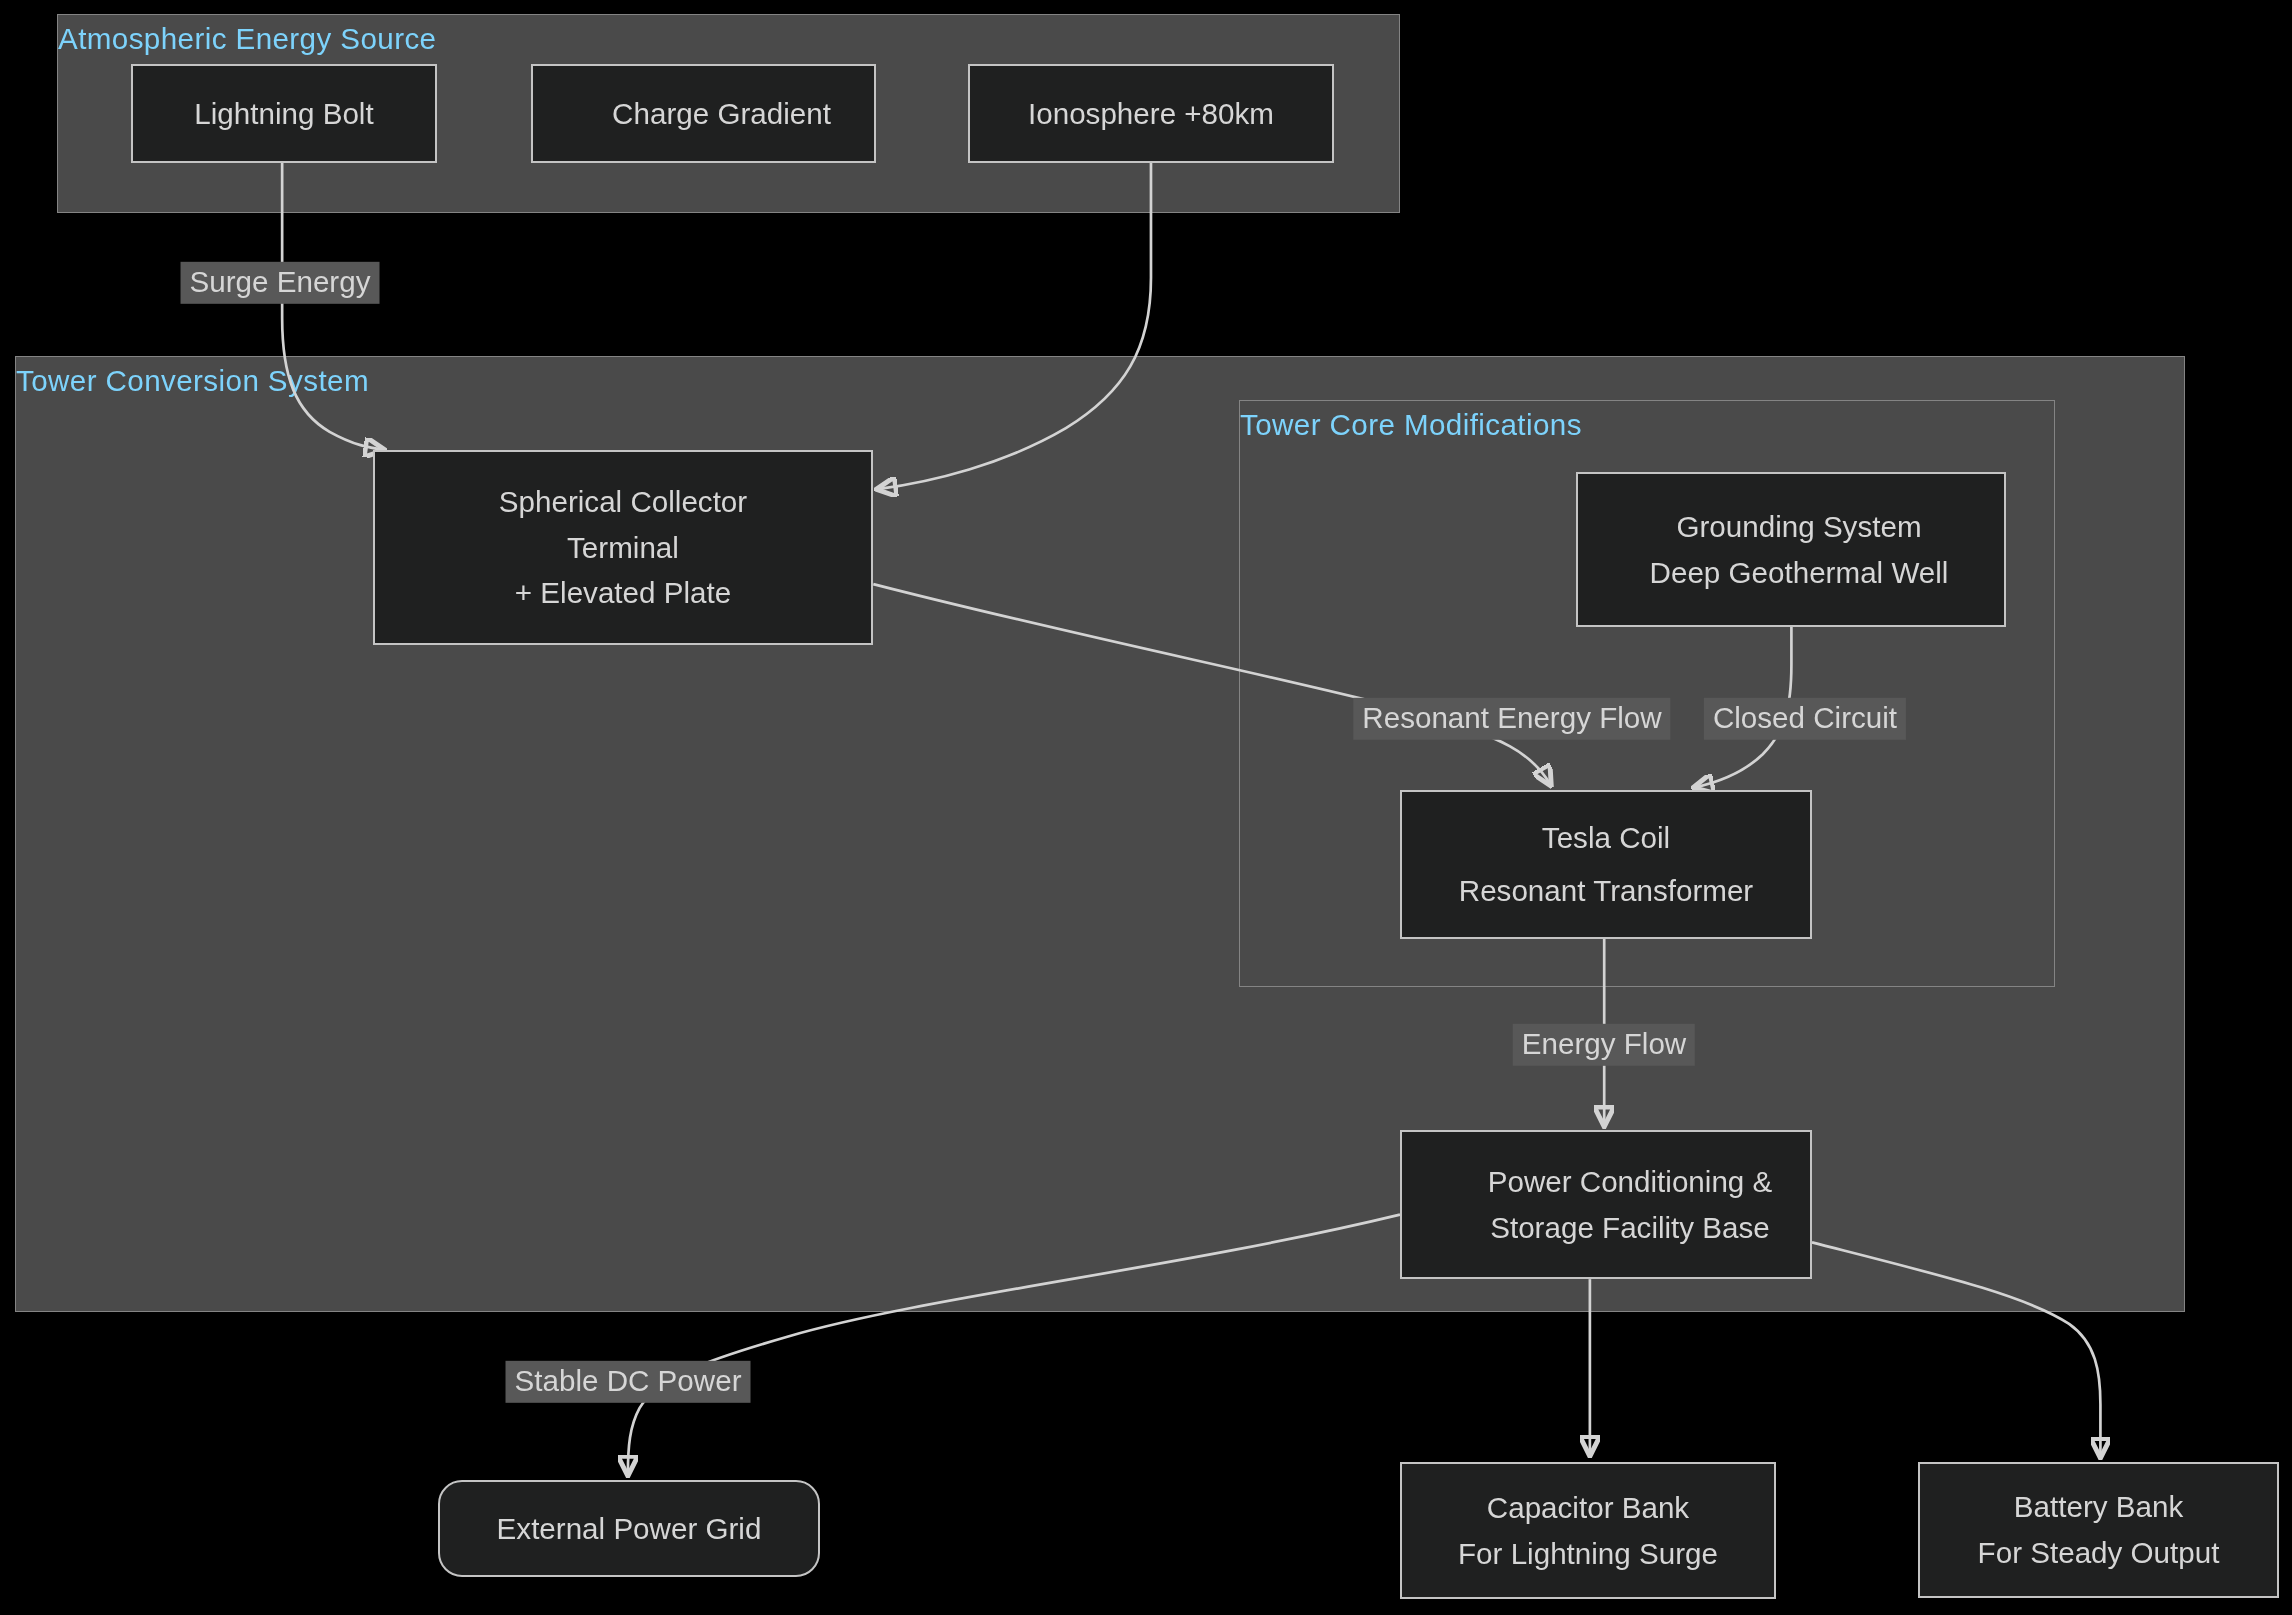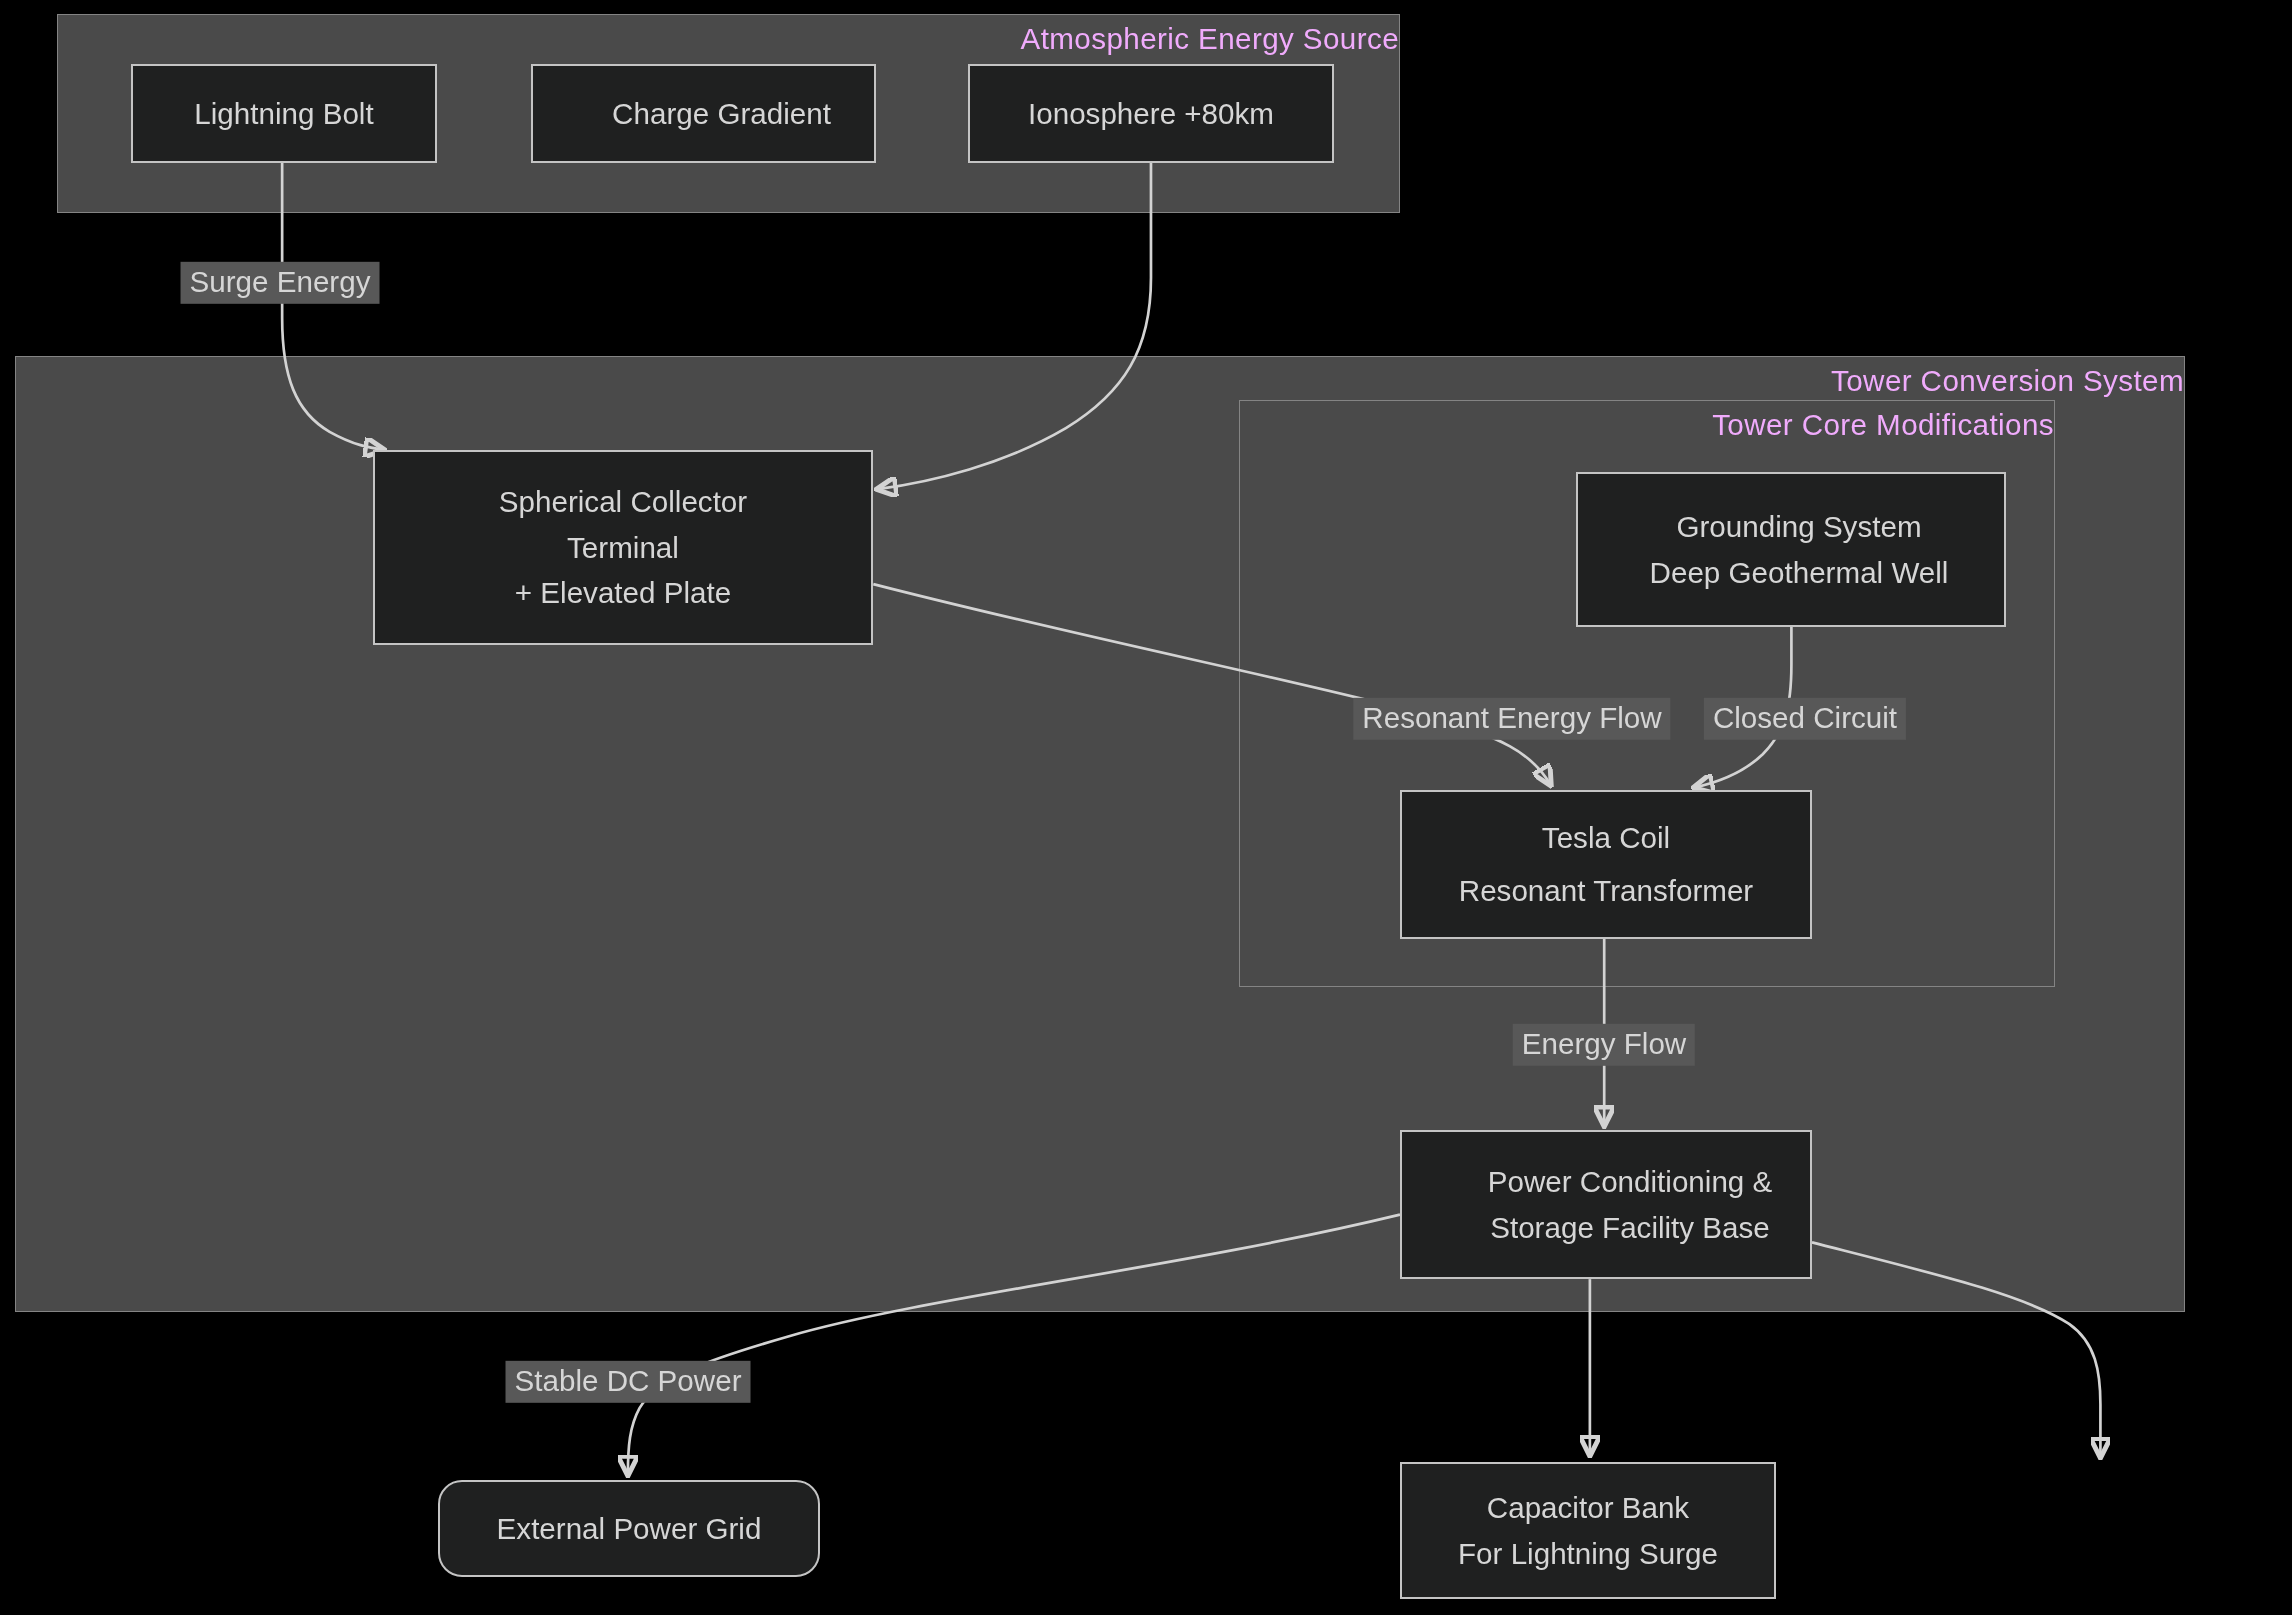--- a/index.html
+++ b/index.html
@@ -12,22 +12,22 @@
   }
   .cluster{
     position:absolute;
     background:#4a4a4a;
     border:1.8px solid rgba(255,255,255,0.32);
     box-sizing:border-box;
   }
   .cluster-title{
     position:absolute;
     top:7.2px;left:0;right:0;
-    text-align:right;
-    color:#f0abfc;
+    text-align:left;
+    color:#7dd3fc;
     font-size:29.6px;
     letter-spacing:0.4px;
     white-space:nowrap;
   }
   #edges{
     position:absolute;left:0;top:0;
   }
   #edges path{
     fill:none;
     stroke:#d3d3d3;
@@ -143,15 +143,19 @@
 
   <div class="node" style="left:438px;top:1480px;width:382px;height:97px;border-radius:24px;">
     <div class="nl">External Power Grid</div>
   </div>
 
   <div class="node" style="left:1400px;top:1462px;width:376px;height:137px;">
     <div class="nl">Capacitor Bank</div>
     <div class="nl">For Lightning Surge</div>
   </div>
 
+  <div class="node" style="left:1918px;top:1462px;width:361px;height:136px;">
+    <div class="nl">Battery Bank</div>
+    <div class="nl">For Steady Output</div>
+  </div>
 
 </div>
 
 
 </body></html>

